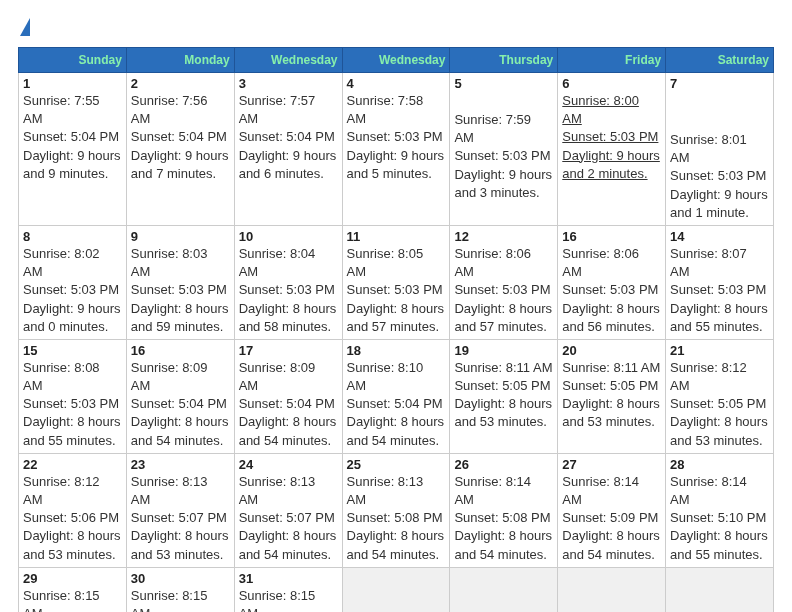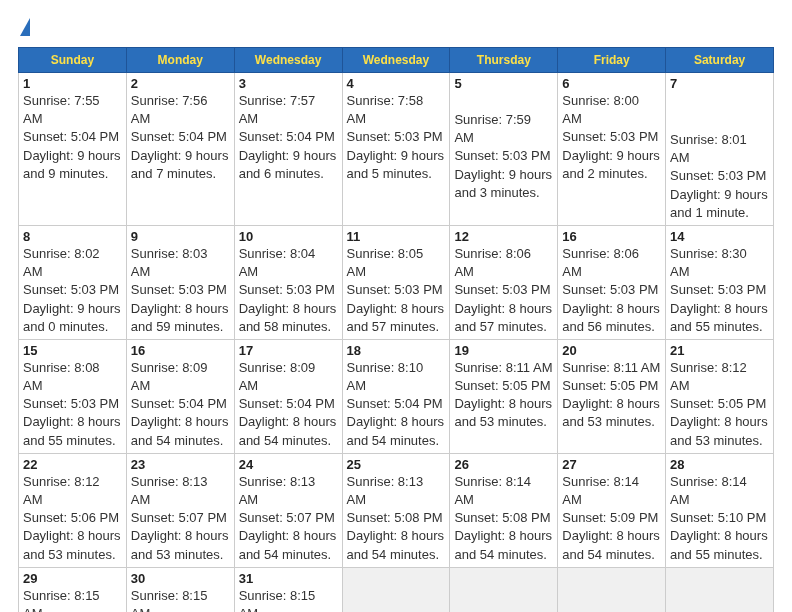--- a/index.html
+++ b/index.html
@@ -38,25 +38,25 @@
     .location {
       font-size: 15px;
       color: #555;
     }
     .calendar {
       width: 100%;
       border-collapse: collapse;
     }
     .calendar th {
       background: #2a6ebb;
-      color: #fde047;
+      color: #86efac;
       font-size: 12px;
       font-weight: bold;
       padding: 5px 4px;
-      text-align: center;
+      text-align: right;
       border: 1px solid #1e5498;
     }
     .calendar td {
       border: 1px solid #ccc;
       vertical-align: top;
       padding: 3px 4px;
       width: 108px;
       height: 80px;
       font-size: 9.5px;
       color: #333;
@@ -164,21 +164,21 @@
           </td>
           <td>
             <span class="day-num">5</span>
             <div class="day-info" style="white-space: pre-line; margin-top: 20px;">Sunrise: 7:59 AM
 Sunset: 5:03 PM
 Daylight: 9 hours
 and 3 minutes.</div>
           </td>
           <td>
             <span class="day-num">6</span>
-            <div class="day-info" style="white-space: pre-line;">Sunrise: 8:00 AM
+            <div class="day-info" style="white-space: pre-line; text-decoration: underline;">Sunrise: 8:00 AM
 Sunset: 5:03 PM
 Daylight: 9 hours
 and 2 minutes.</div>
           </td>
           <td>
             <span class="day-num">7</span>
             <div class="day-info" style="white-space: pre-line; margin-top: 40px;">Sunrise: 8:01 AM
 Sunset: 5:03 PM
 Daylight: 9 hours
 and 1 minute.</div>
@@ -222,21 +222,21 @@
           </td>
           <td>
             <span class="day-num">16</span>
             <div class="day-info" style="white-space: pre-line;">Sunrise: 8:06 AM
 Sunset: 5:03 PM
 Daylight: 8 hours
 and 56 minutes.</div>
           </td>
           <td>
             <span class="day-num">14</span>
-            <div class="day-info" style="white-space: pre-line;">Sunrise: 8:30 AM
+            <div class="day-info" style="white-space: pre-line;">Sunrise: 8:07 AM
 Sunset: 5:03 PM
 Daylight: 8 hours
 and 55 minutes.</div>
           </td>
         </tr>
         <tr>
           <td>
             <span class="day-num">15</span>
             <div class="day-info" style="white-space: pre-line;">Sunrise: 8:08 AM
 Sunset: 5:03 PM

